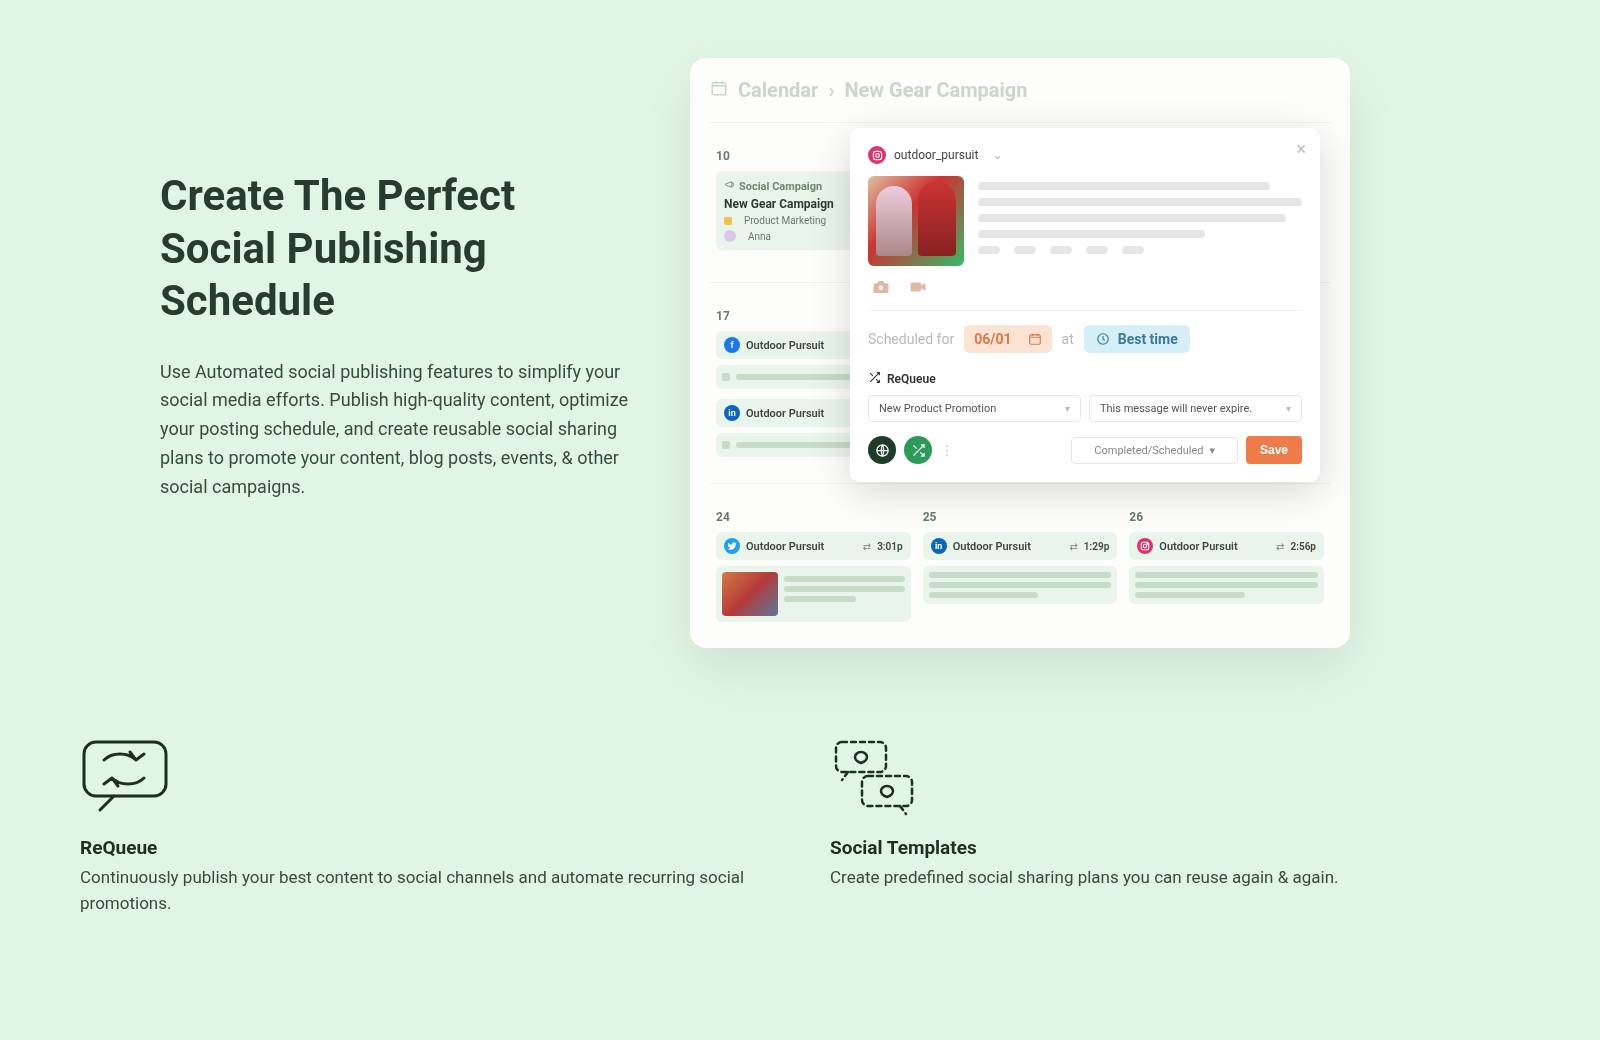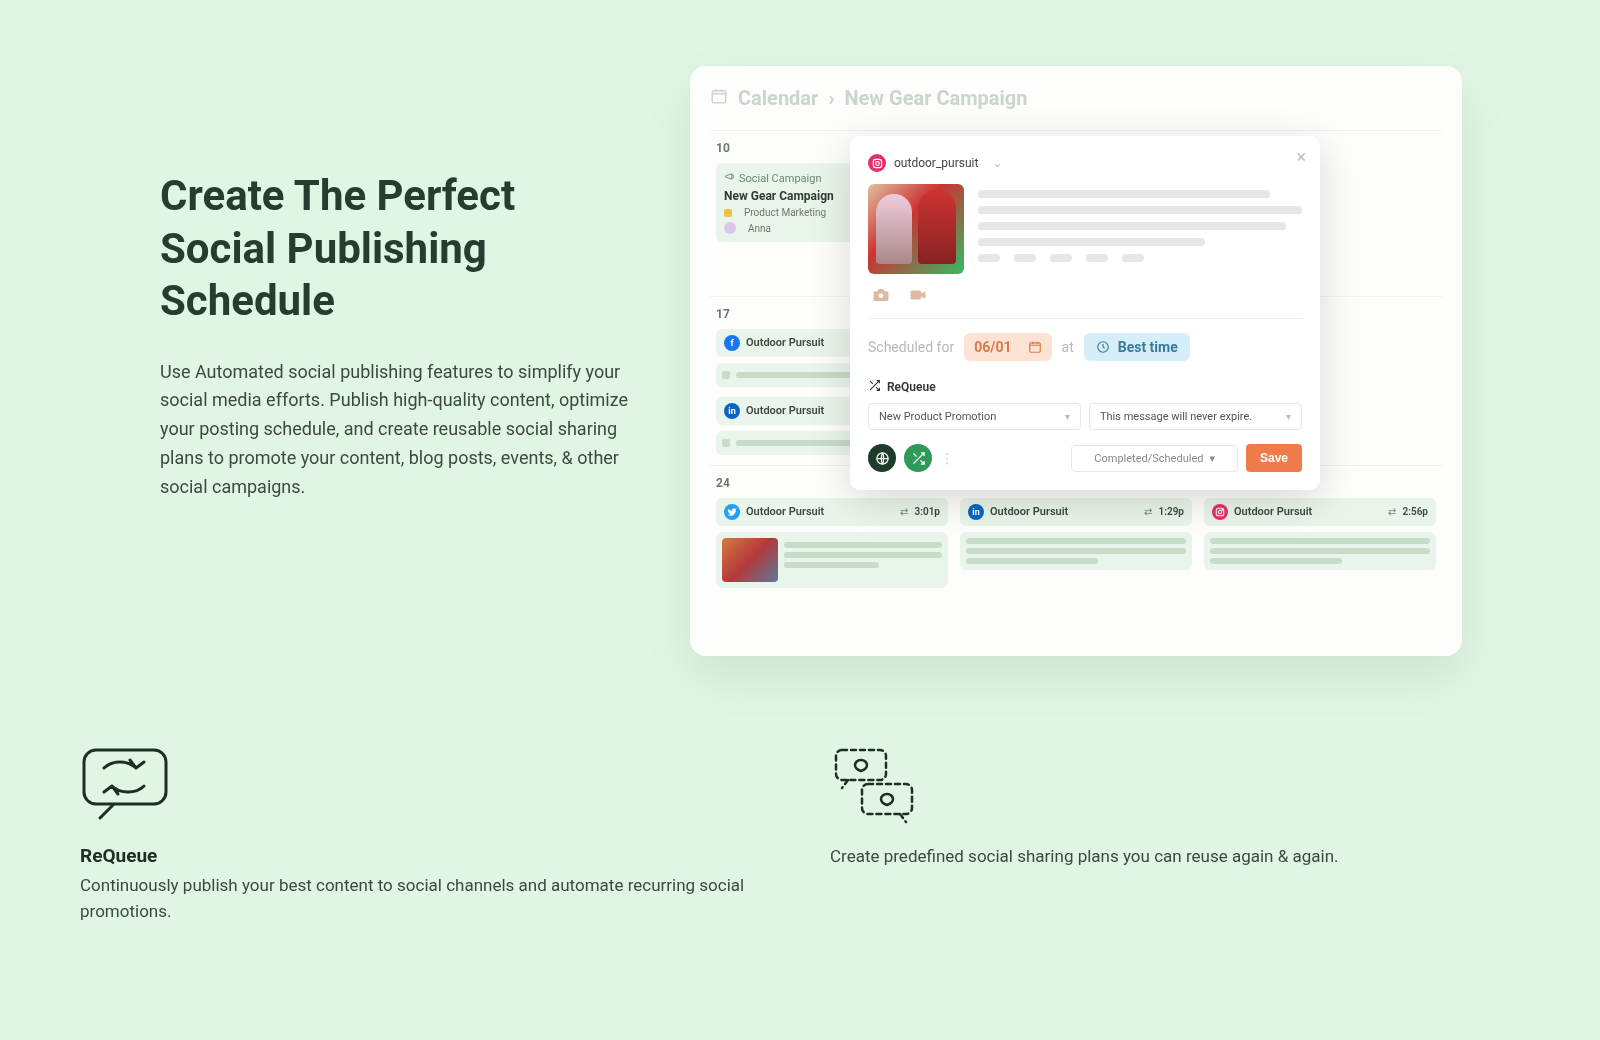--- a/index.html
+++ b/index.html
@@ -27,23 +27,23 @@
     line-height: 1.25;
     margin-bottom: 30px;
   }
   .hero-text p {
     font-size: 18px;
     line-height: 1.6;
     color: #3a4a3d;
   }
   .mock {
     position: relative;
-    width: 772px;
+    width: 660px;
     height: 600px;
-    margin-top: 26px;
+    margin-top: 18px;
   }
   .calendar-panel {
     position: absolute;
     top: 0; left: 0;
     width: 100%; height: 590px;
     background: #fdfefb;
     border-radius: 16px;
     box-shadow: 0 20px 50px rgba(0,0,0,0.08);
     padding: 20px 20px;
   }
@@ -57,35 +57,35 @@
   .cal-grid {
     display: grid;
     grid-template-columns: 1fr 1fr 1fr;
     grid-template-rows: repeat(3, 1fr);
     gap: 0;
     height: 500px;
     position: relative;
   }
   .cal-cell {
     border-top: 1px solid #eef3ee;
-    padding: 10px 6px;
+    padding: 26px 6px;
     position: relative;
   }
   .daynum {
     font-size: 12px; font-weight: 700; color: #6b7a6b;
     margin-bottom: 8px;
   }
   .card {
     background: #e9f4ea;
     border-radius: 6px;
     padding: 8px;
     margin-bottom: 6px;
   }
   .card .tag {
-    font-size: 11px; color: #6b8a6e; font-weight: 400;
+    font-size: 11px; color: #6b8a6e; font-weight: 700;
     display: flex; align-items: center; gap: 4px;
   }
   .card .title {
     font-size: 12px; font-weight: 700; color: #2f3d31; margin: 4px 0;
   }
   .card .meta {
     font-size: 10px; color: #6b7a6b; display: flex; align-items: center; gap: 12px;
   }
   .avatar-dot {
     width: 12px; height: 12px; border-radius: 50%; background: #d8c7e8;
@@ -480,15 +480,16 @@
     <div class="icon">
       <svg width="90" height="78" viewBox="0 0 90 78" fill="none" stroke="#1f2d22" stroke-width="2.5" stroke-linecap="round" stroke-linejoin="round" stroke-dasharray="5 4">
         <rect x="6" y="4" width="50" height="30" rx="6"></rect>
         <path d="M18 34l-6 8"></path>
         <path stroke-dasharray="0" d="M31 14c4 0 6 3 6 5 0 4-6 6-6 6s-6-2-6-6c0-2 2-5 6-5z"></path>
         <rect x="32" y="38" width="50" height="30" rx="6"></rect>
         <path d="M70 68l6 8"></path>
         <path stroke-dasharray="0" d="M57 48c4 0 6 3 6 5 0 4-6 6-6 6s-6-2-6-6c0-2 2-5 6-5z"></path>
       </svg>
     </div>
+    <h3>Social Templates</h3>
     <p>Create predefined social sharing plans you can reuse again &amp; again.</p>
   </div>
 </div>
 
 </body></html>

